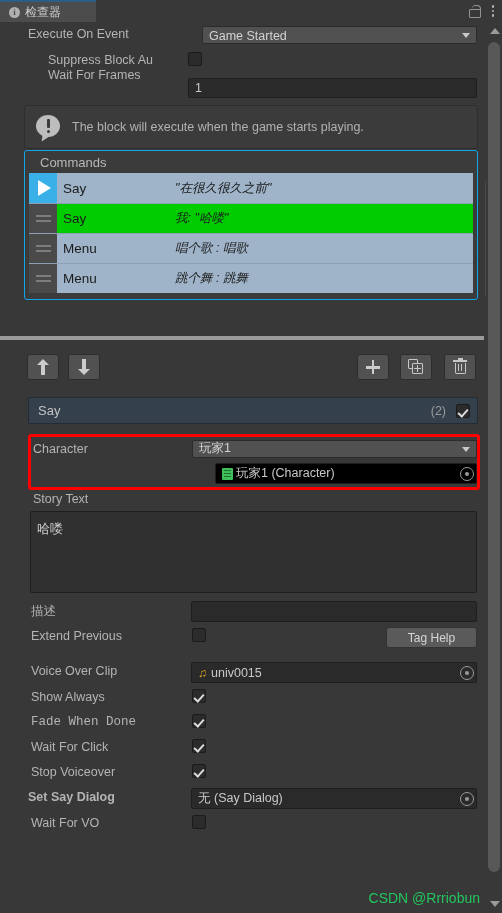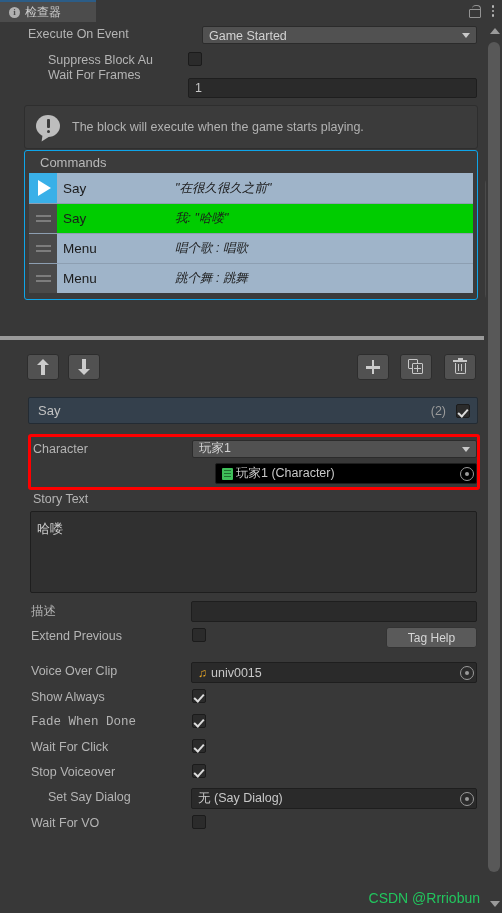--- a/index.html
+++ b/index.html
@@ -436,21 +436,21 @@
   <div class="row" style="left:31px; top:740px;">
     <span class="lbl">Wait For Click</span>
   </div>
   <div class="cbx on" style="position:absolute; left:192px; top:739px;"></div>
 
   <div class="row" style="left:31px; top:765px;">
     <span class="lbl">Stop Voiceover</span>
   </div>
   <div class="cbx on" style="position:absolute; left:192px; top:764px;"></div>
 
-  <div class="row" style="left:48px; top:790px;">
+  <div class="row" style="left:28px; top:790px;font-weight:bold;">
     <span class="lbl">Set Say Dialog</span>
   </div>
   <div class="fld" style="position:absolute; left:191px; top:788px; width:286px; height:21px;">
     <span>无 (Say Dialog)</span>
     <span class="objpick"></span>
   </div>
 
   <div class="row" style="left:31px; top:816px;">
     <span class="lbl">Wait For VO</span>
   </div>

